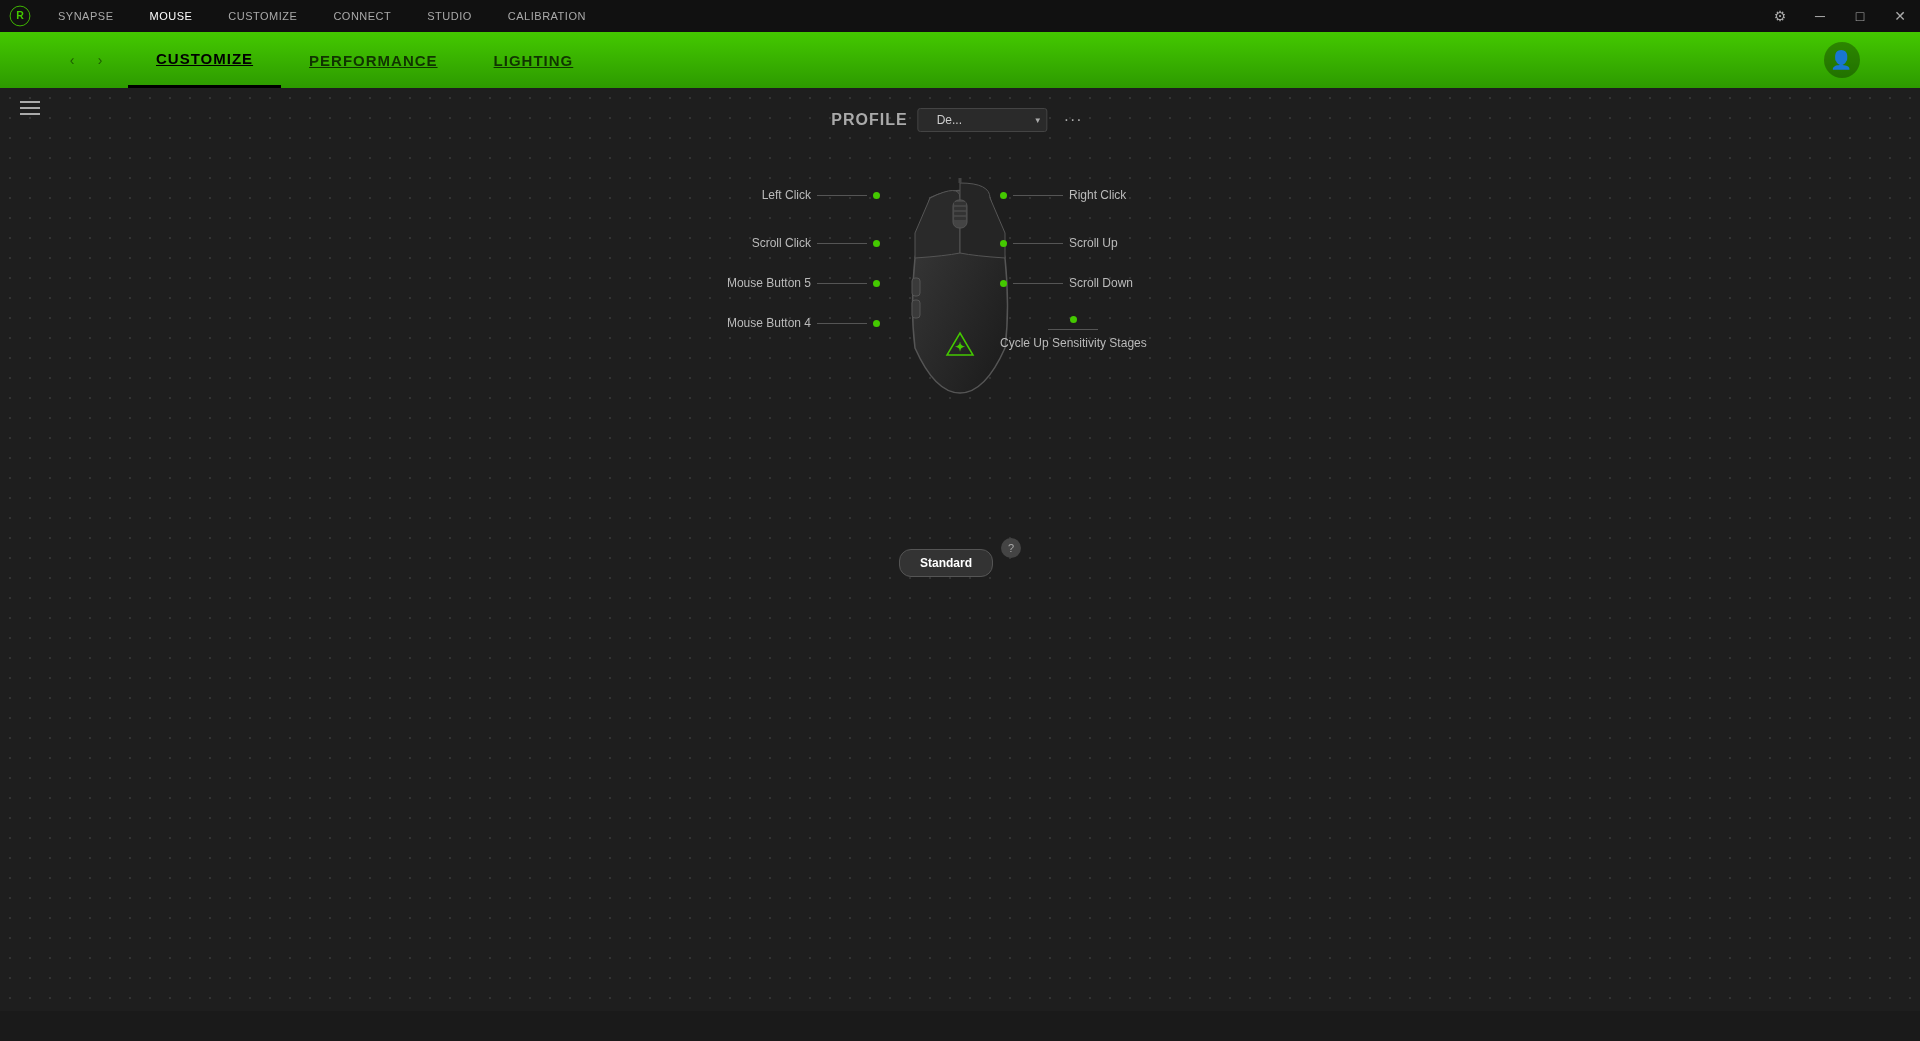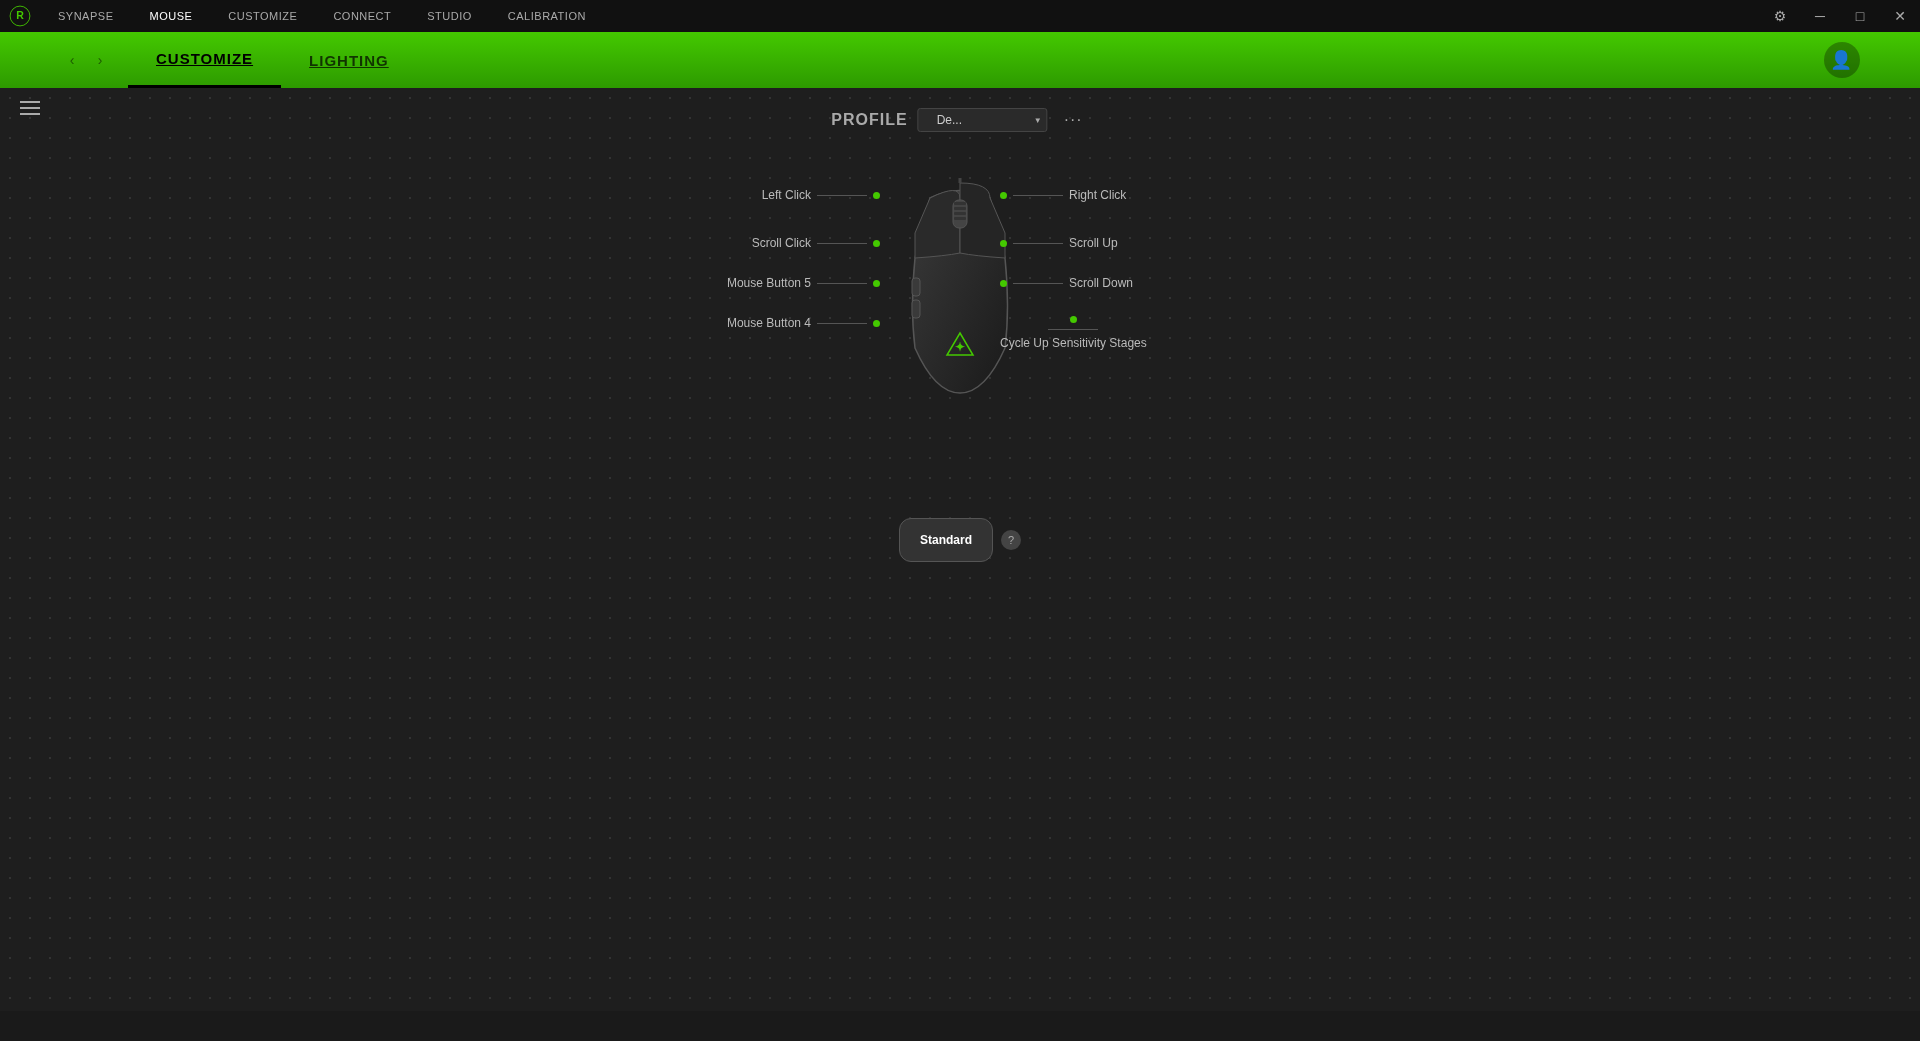--- a/index.html
+++ b/index.html
@@ -252,23 +252,24 @@
       display: flex;
       align-items: center;
       gap: 8px;
     }
     .standard-btn {
       background: #333;
       border: 1px solid #555;
       color: #fff;
       font-size: 12px;
       font-weight: 600;
-      padding: 14px 20px;
+      padding: 6px 20px;
       border-radius: 12px;
       cursor: pointer;
+      margin-top: 31px;
     }
     .help-btn {
       width: 20px;
       height: 20px;
       border-radius: 50%;
       background: #444;
       border: none;
       color: #aaa;
       font-size: 11px;
       cursor: pointer;
@@ -322,20 +323,21 @@
   </div>
 </div>
 
 <div id="sub-nav">
   <div class="sub-nav-arrows">
     <div class="arrow-btn">‹</div>
     <div class="arrow-btn">›</div>
   </div>
   <div id="sub-nav-tabs" style="display:flex;">
       <div class="sub-nav-item active">CUSTOMIZE</div>
+      <div class="sub-nav-item">PERFORMANCE</div>
       <div class="sub-nav-item">LIGHTING</div>
     </div>
   <div id="sub-nav-right">
     <div class="user-icon">👤</div>
   </div>
 </div>
 
 <div id="main">
 
   <div id="top-menu">

